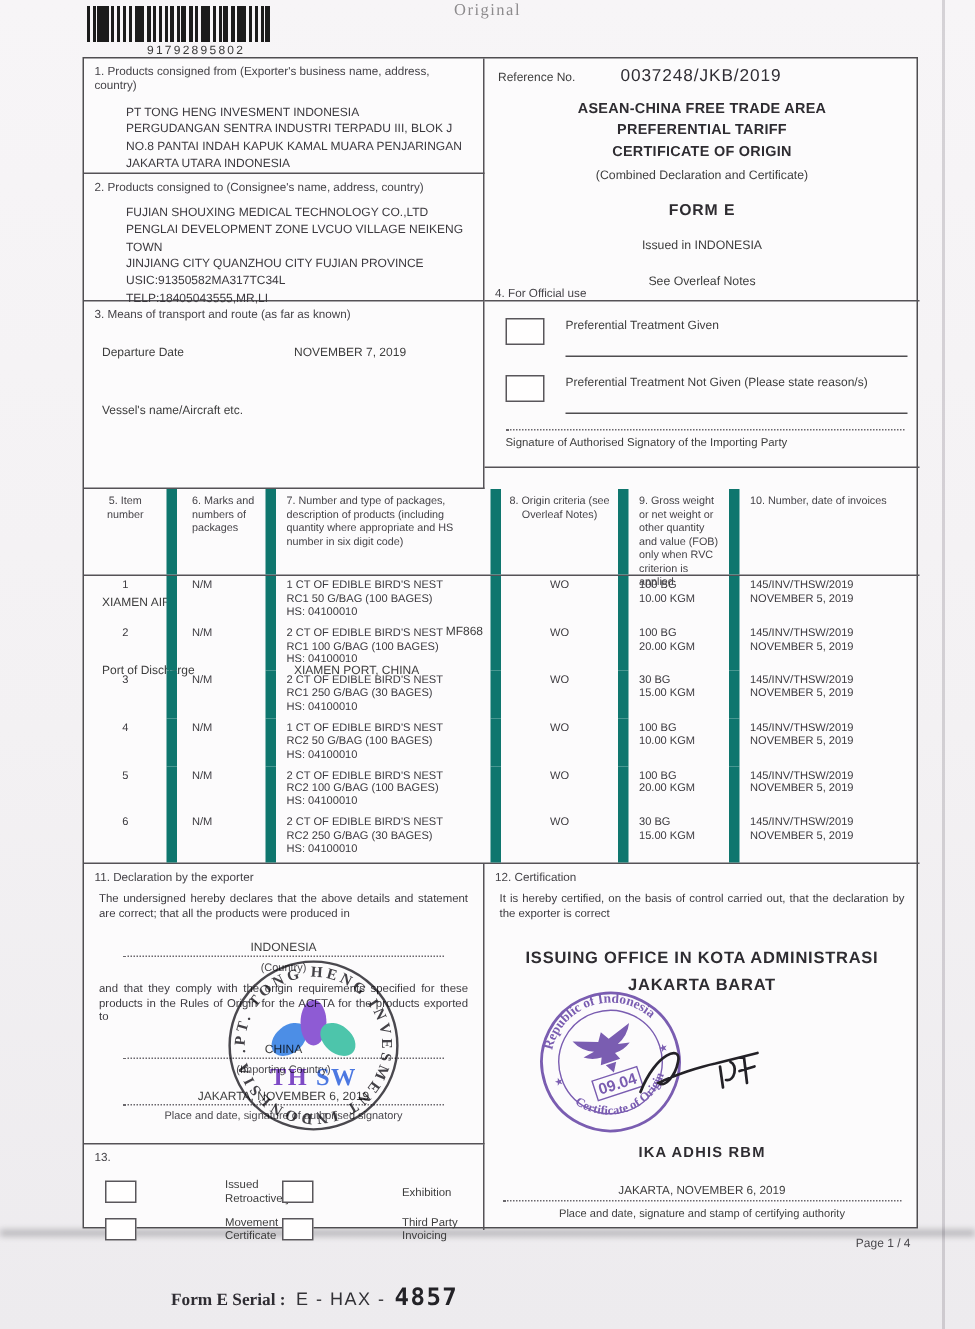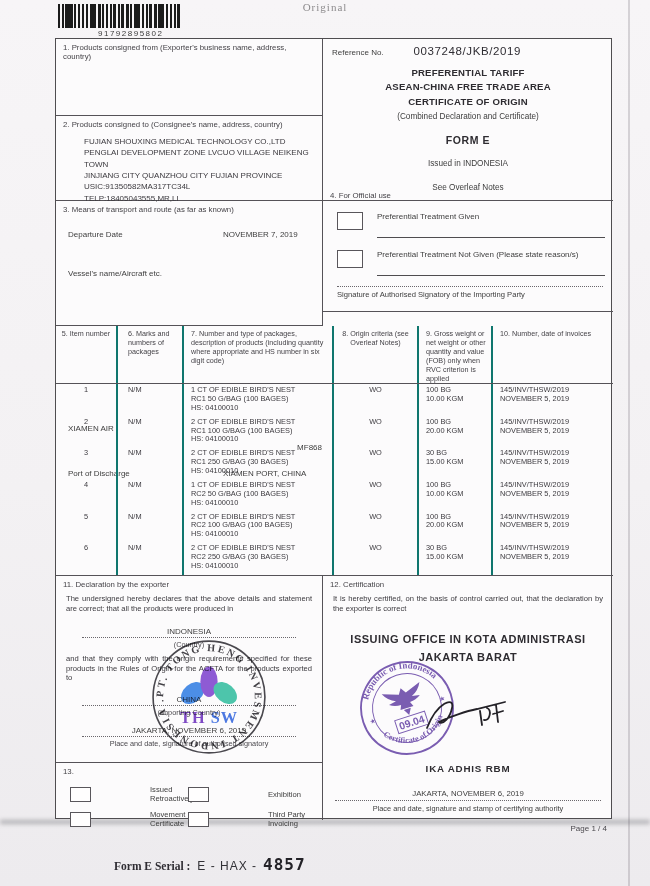--- a/index.html
+++ b/index.html
@@ -46,21 +46,21 @@
   .ref-row { display:flex; align-items:baseline; padding:6px 8px 0 9px; }
   .ref-label { font-size:8px; }
   .ref-value { font-size:11.5px; margin-left:30px; letter-spacing:.6px; color:#2f2d33; }
   .titles { text-align:center; margin-top:9px; font-weight:bold; font-size:9.6px; line-height:1.5; color:#2e2c31; letter-spacing:.2px; }
   .subtitle { text-align:center; font-size:8.2px; margin-top:3px; }
   .forme { text-align:center; font-weight:bold; font-size:10.5px; margin-top:13px; letter-spacing:.6px; color:#2e2c31; }
   .issued { text-align:center; font-size:8.2px; margin-top:13px; }
   .overleaf { text-align:center; font-size:8.2px; margin-top:15px; }
 
   
-  .t-row { display:flex; font-size:8px; margin-left:12px;gap:27px; }
+  .t-row { display:flex; font-size:8px; margin-left:12px; }
   .t-row .tl { flex:0 0 128px; }
   .t1 { margin-top:16px; } .t2 { margin-top:30px;flex-direction:column; } .t2b { margin-top:10px; margin-left:140px;justify-content:flex-end; } .t3 { margin-top:17px; }
 
   
   .opt { display:flex; align-items:flex-start; margin:12px 0 0 14px; font-size:8px; }
   .opt2 { margin-top:12px; }
   .chk { width:26px; height:18px; border:1px solid #59565b; background:#fffefe; margin-right:14px; flex:0 0 auto; }
   .optline { height:1px; border-bottom:1px solid #4f4d50; margin:7px 8px 0 54px; }
   .sig-imp { margin:10px 10px 0 14px; }
   .dotline { border-bottom:1.5px dotted #6a676c; height:1px; }
@@ -72,21 +72,21 @@
   .tbody { display:flex; flex-direction:column; flex:1; }
   .trow { display:flex; }
   .tfill { display:flex; flex:1; }
   .tcell { font-size:7.4px; line-height:1.2; padding:2px 4px 3px; color:#3b393e; }
   .c0 { width:62px; text-align:center; }
   .c1 { width:66px; padding-left:10px; }
   .c2 { width:150px; padding-left:7px; }
   .c3 { width:85px; text-align:center; }
   .c4 { width:74px; padding-left:7px; }
   .c5 { width:120px; padding-left:7px; border-right:none !important; }
-  .thead > div, .trow > div, .tfill > div { border-right:2px solid #0f766e; }
+  .thead > div, .trow > div, .tfill > div { border-right:7px solid #0f766e; }
 
   
   .para { font-size:7.6px; line-height:1.3; text-align:justify; margin:5px 10px 0 10px; color:#3b393e; }
   .cent { text-align:center; font-size:8px; }
   .sigline { margin:0 26px; border-bottom:1.5px dotted #6a676c; text-align:center; padding-bottom:1px; }
   .country { margin-top:13px; }
   .capc { text-align:center; font-size:7.3px; margin-top:2px; color:#4a484d; }
   .country2 { margin-top:12px; }
   .pdate { margin-top:9px; }
 
@@ -120,41 +120,47 @@
   <div class="scan-smudge"></div>
 
   <div class="original">Original</div>
   <div class="barcode"></div>
   <div class="barcode-num">91792895802</div>
 
   <div class="form">
 
     <div class="bx box1 br bb">
       <div class="blabel">1.   Products consigned from (Exporter's business name, address, country)</div>
+      <div class="addr">
+        <div>PT TONG HENG INVESMENT INDONESIA</div>
+          <div>PERGUDANGAN SENTRA INDUSTRI TERPADU III, BLOK J</div>
+          <div>NO.8 PANTAI INDAH KAPUK KAMAL MUARA PENJARINGAN</div>
+          <div>JAKARTA UTARA INDONESIA</div>
+      </div>
     </div>
 
     <div class="bx box2 br bb">
       <div class="blabel">2.   Products consigned to (Consignee's name, address, country)</div>
       <div class="addr addr2">
         <div>FUJIAN SHOUXING MEDICAL TECHNOLOGY CO.,LTD</div>
           <div>PENGLAI DEVELOPMENT ZONE LVCUO VILLAGE NEIKENG TOWN</div>
           <div>JINJIANG CITY QUANZHOU CITY FUJIAN PROVINCE</div>
           <div>USIC:91350582MA317TC34L</div>
           <div>TELP:18405043555,MR,LI</div>
       </div>
     </div>
 
     <div class="bx hdrcell bb">
       <div class="ref-row">
         <span class="ref-label">Reference No.</span>
         <span class="ref-value">0037248/JKB/2019</span>
       </div>
       <div class="titles">
+        <div>ASEAN-CHINA FREE TRADE AREA</div>
         <div>PREFERENTIAL TARIFF</div>
-        <div>ASEAN-CHINA FREE TRADE AREA</div>
         <div>CERTIFICATE OF ORIGIN</div>
       </div>
       <div class="subtitle">(Combined Declaration and Certificate)</div>
       <div class="forme">FORM E</div>
       <div class="issued">Issued in INDONESIA</div>
       <div class="overleaf">See Overleaf Notes</div>
     </div>
 
     <div class="bx box3 br bb">
       <div class="blabel">3.   Means of transport and route (as far as known)</div>

